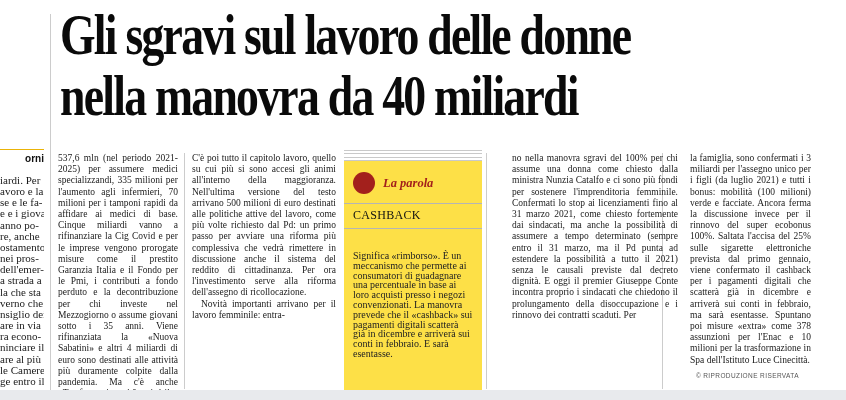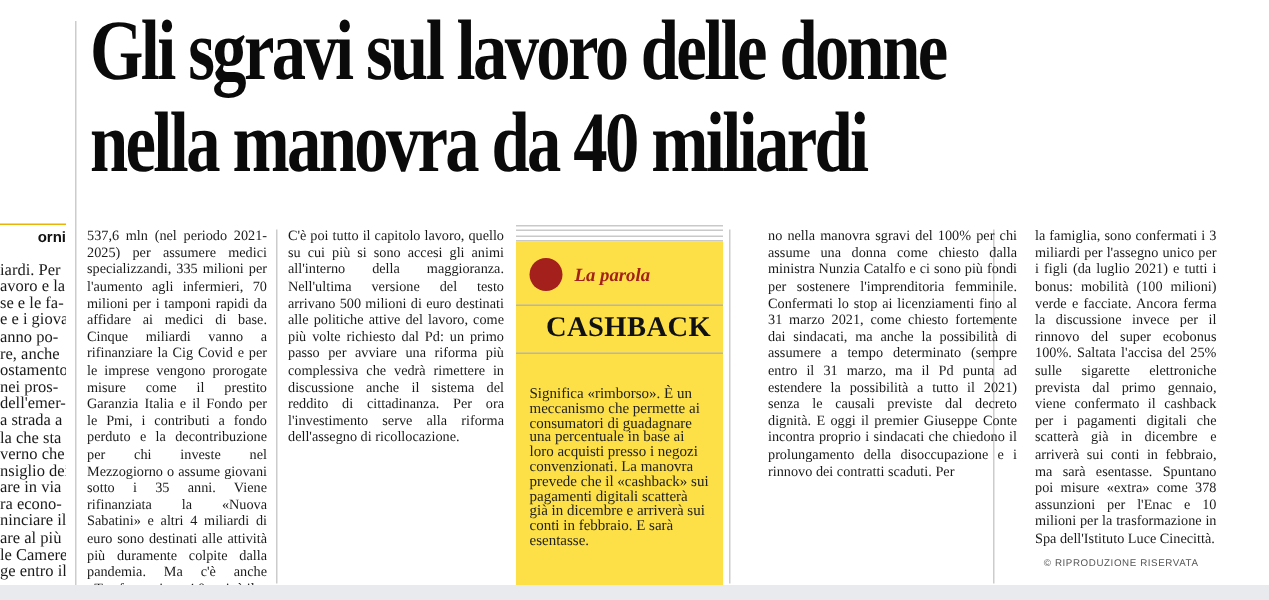--- a/index.html
+++ b/index.html
@@ -55,21 +55,21 @@
 
   
   .wordbox { position:absolute; left:344px; top:150px; width:138px; }
   .box-toprules { height:11px; display:flex; flex-direction:column; justify-content:space-between; }
   .box-toprules i { display:block; height:1px; background:#c9c9c9; }
   .box-body { background:#fde047; padding:11px 9px 0 9px; height:277px; }
   .kicker-row { display:flex; align-items:center; gap:8px; margin-bottom:9px; }
   .dot { width:22px; height:22px; border-radius:50%; background:#a3201c; flex:0 0 auto; }
   .kicker-label { font-style:italic; font-weight:bold; font-size:12.5px; color:#a3201c; }
   .box-rule { height:1px; background:#b5b5b5; margin:0 -9px; }
-  .term { font-weight:bold; font-size:19px; letter-spacing:0.3px; color:#111; padding:4px 0 5px 0;margin-left:11px; }
+  .term { font-weight:normal; font-size:12px; letter-spacing:0.3px; color:#111; padding:4px 0 5px 0; }
   .box-text { margin-top:22px; font-size:10px; line-height:9.8px; color:#222; text-align:left; }
 
   .bottom-band { position:absolute; left:0; top:390px; width:846px; height:10px; background:#e8eaed; }
 </style>
 </head>
 <body>
 
 <div id="page">
 
   <div class="vline vline-main"></div>
@@ -103,20 +103,21 @@
         <div class="frag">ge entro il</div>
       </div>
   </div>
 
   <div class="bodycol col1">
       <p>537,6 mln (nel periodo 2021-2025) per assumere medici specializzandi, 335 milioni per l'aumento agli infermieri, 70 milioni per i tamponi rapidi da affidare ai medici di base. Cinque miliardi vanno a rifinanziare la Cig Covid e per le imprese vengono prorogate misure come il prestito Garanzia Italia e il Fondo per le Pmi, i contributi a fondo perduto e la decontribuzione per chi investe nel Mezzogiorno o assume giovani sotto i 35 anni. Viene rifinanziata la «Nuova Sabatini» e altri 4 miliardi di euro sono destinati alle attività più duramente colpite dalla pandemia. Ma c'è anche «Trasformazione 4.0», cioè il</p>
     </div>
 
   <div class="bodycol col2">
       <p>C'è poi tutto il capitolo lavoro, quello su cui più si sono accesi gli animi all'interno della maggioranza. Nell'ultima versione del testo arrivano 500 milioni di euro destinati alle politiche attive del lavoro, come più volte richiesto dal Pd: un primo passo per avviare una riforma più complessiva che vedrà rimettere in discussione anche il sistema del reddito di cittadinanza. Per ora l'investimento serve alla riforma dell'assegno di ricollocazione.</p>
+      <p>Novità importanti arrivano per il lavoro femminile: entra-</p>
     </div>
 
   <div class="wordbox">
     <div class="box-toprules">
         <i></i>
         <i></i>
         <i></i>
         <i></i>
       </div>
     <div class="box-body">

